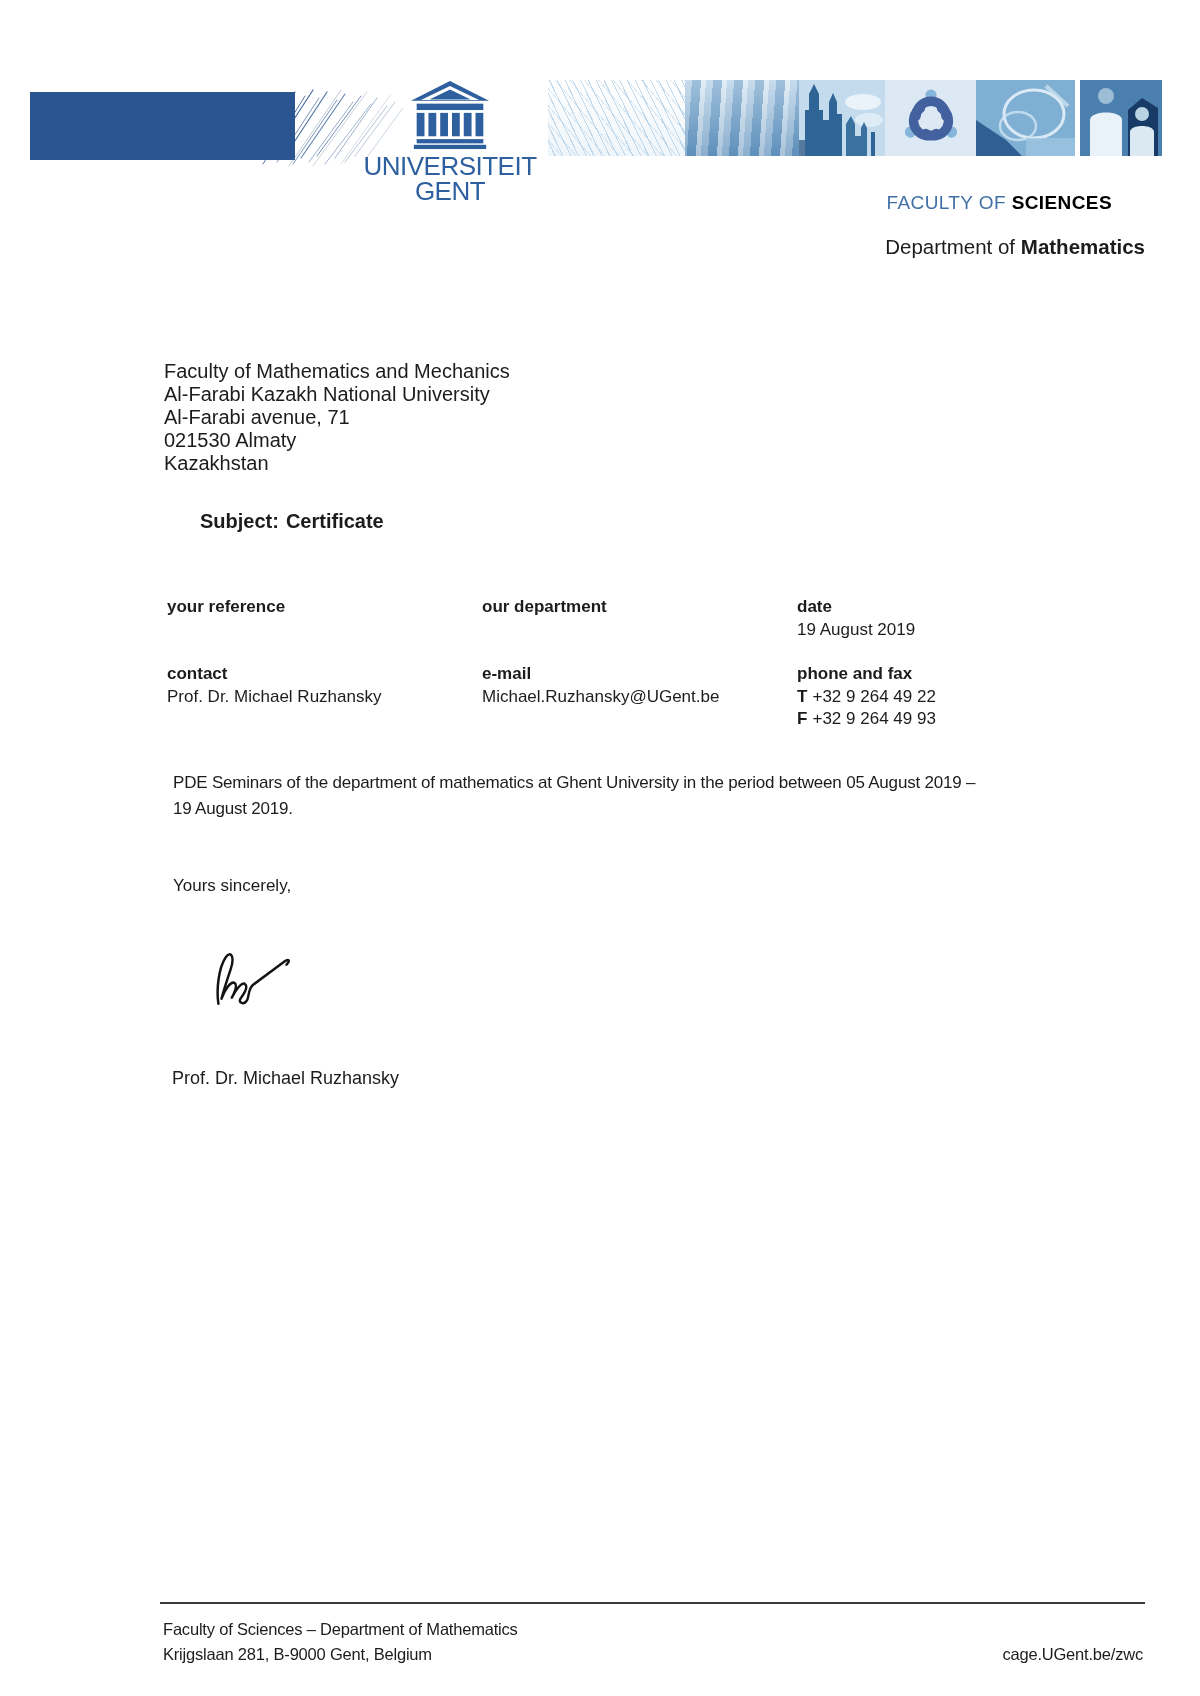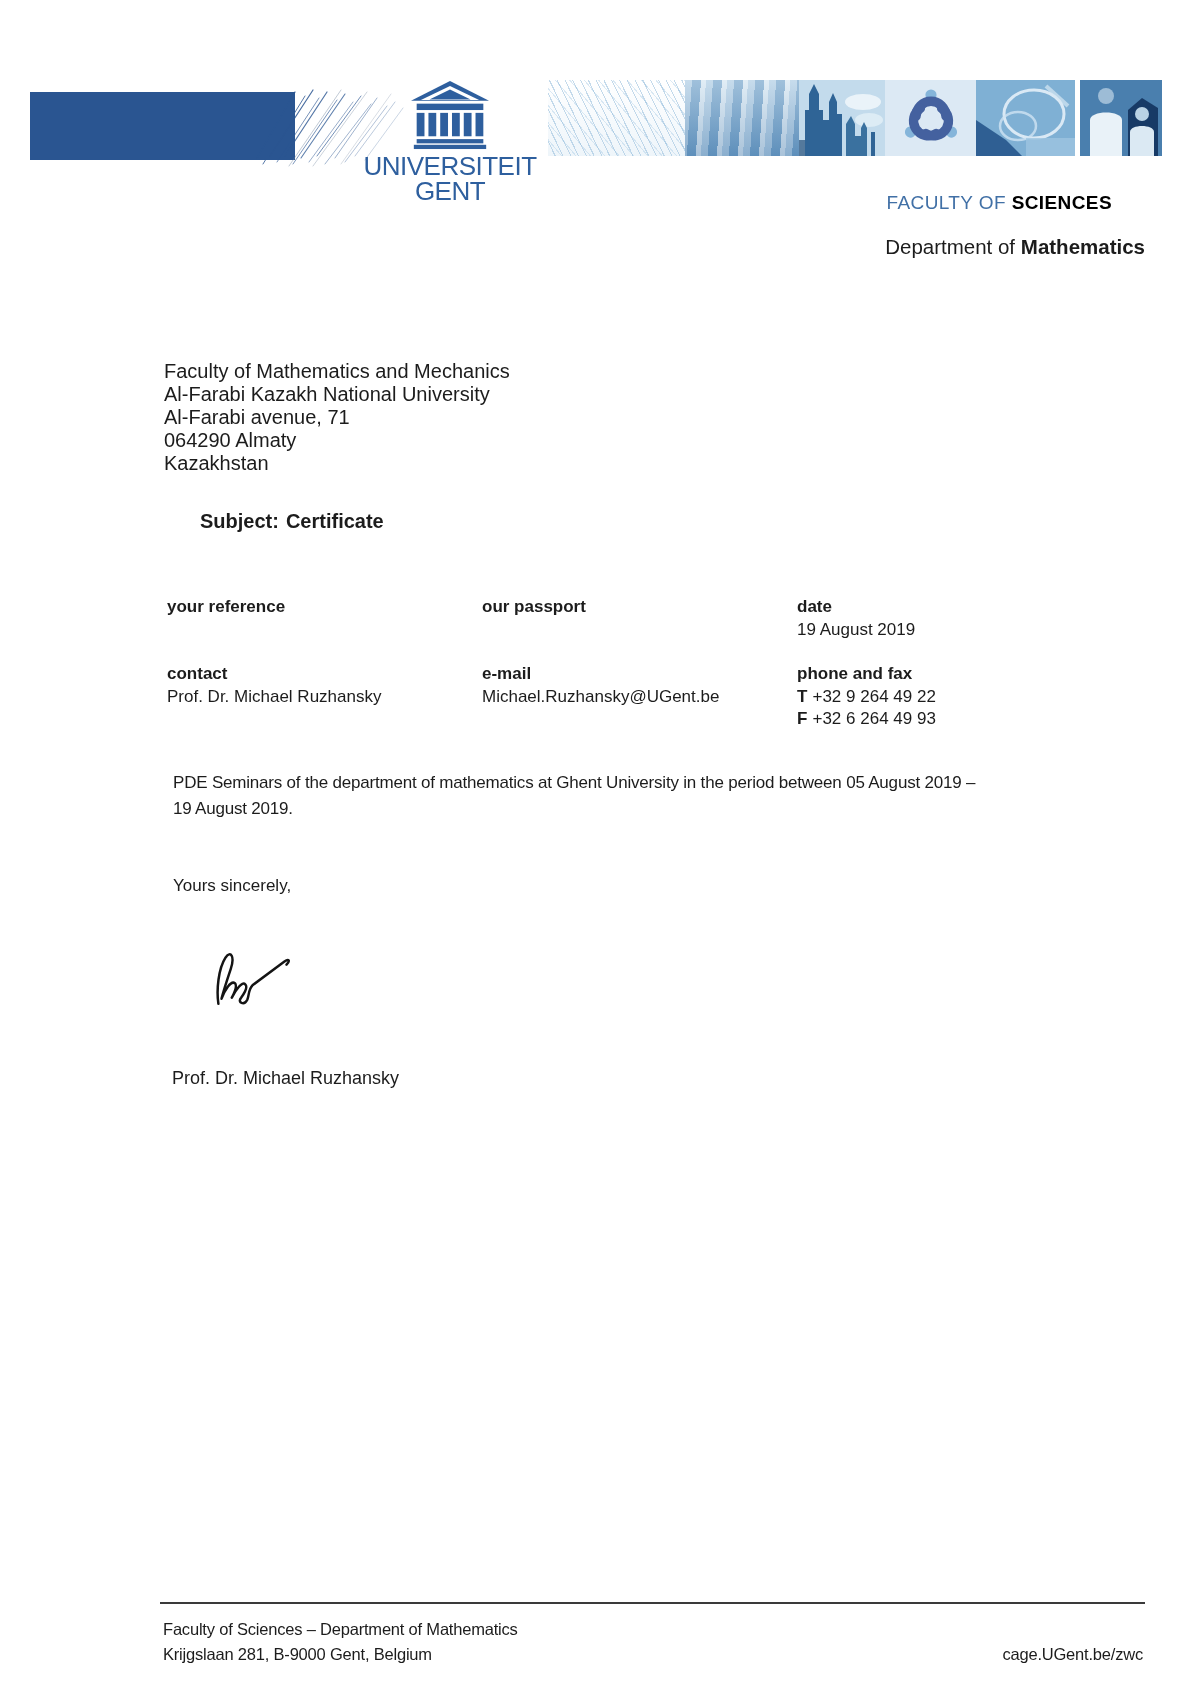--- a/index.html
+++ b/index.html
@@ -151,43 +151,43 @@
     <span class="faculty-prefix">FACULTY OF</span><span class="faculty-name">SCIENCES</span>
   </div>
   <div class="dept-line">
     <span class="dept-prefix">Department of</span><span class="dept-name">Mathematics</span>
   </div>
 
   <div class="recipient">
     <div>Faculty of Mathematics and Mechanics</div>
     <div>Al-Farabi Kazakh National University</div>
     <div>Al-Farabi avenue, 71</div>
-    <div>064290 Almaty</div>
+    <div>021530 Almaty</div>
     <div>Kazakhstan</div>
   </div>
 
   <div class="subject">
     <span class="gap">Subject:</span><span>Certificate</span>
   </div>
 
   <div class="ref-label" style="left:167px;top:597px;">your reference</div>
-  <div class="ref-label" style="left:482px;top:597px;">our passport</div>
+  <div class="ref-label" style="left:482px;top:597px;">our department</div>
   <div class="ref-label" style="left:797px;top:597px;">date</div>
   <div class="ref-value" style="left:797px;top:620px;">19 August 2019</div>
 
   <div class="ref-label" style="left:167px;top:664px;">contact</div>
   <div class="ref-value" style="left:167px;top:687px;">Prof. Dr. Michael Ruzhansky</div>
   <div class="ref-label" style="left:482px;top:664px;">e-mail</div>
   <div class="ref-value" style="left:482px;top:687px;">Michael.Ruzhansky@UGent.be</div>
   <div class="ref-label" style="left:797px;top:664px;">phone and fax</div>
   <div class="ref-value" style="left:797px;top:687px;">
     <span class="pf">T</span><span>+32 9 264 49 22</span>
   </div>
   <div class="ref-value" style="left:797px;top:709px;">
-    <span class="pf">F</span><span>+32 6 264 49 93</span>
+    <span class="pf">F</span><span>+32 9 264 49 93</span>
   </div>
 
   <div class="body-par">
     <div>PDE Seminars of the department of mathematics at Ghent University in the period between 05 August 2019 –</div>
     <div>19 August 2019.</div>
   </div>
 
   <div class="closing">Yours sincerely,</div>
 
   <svg class="signature" viewBox="0 0 85 62">

